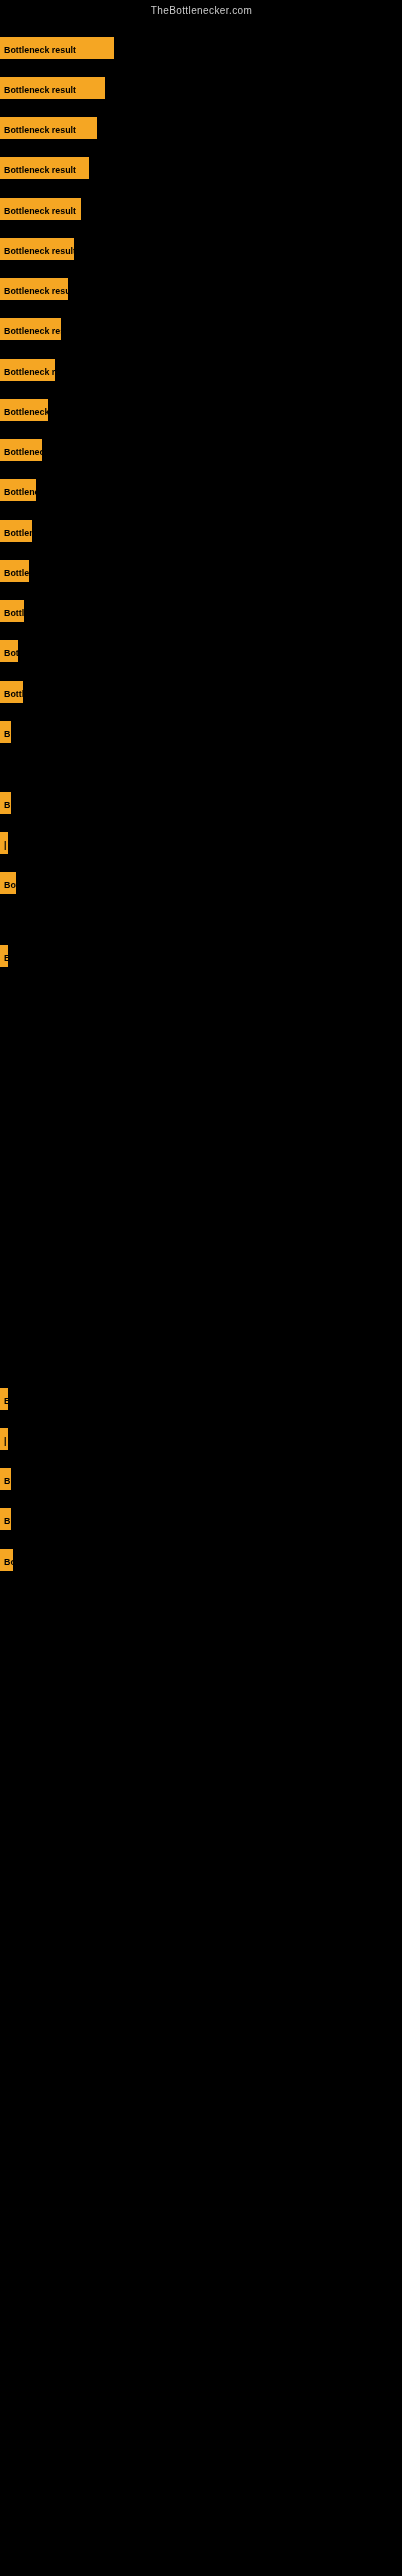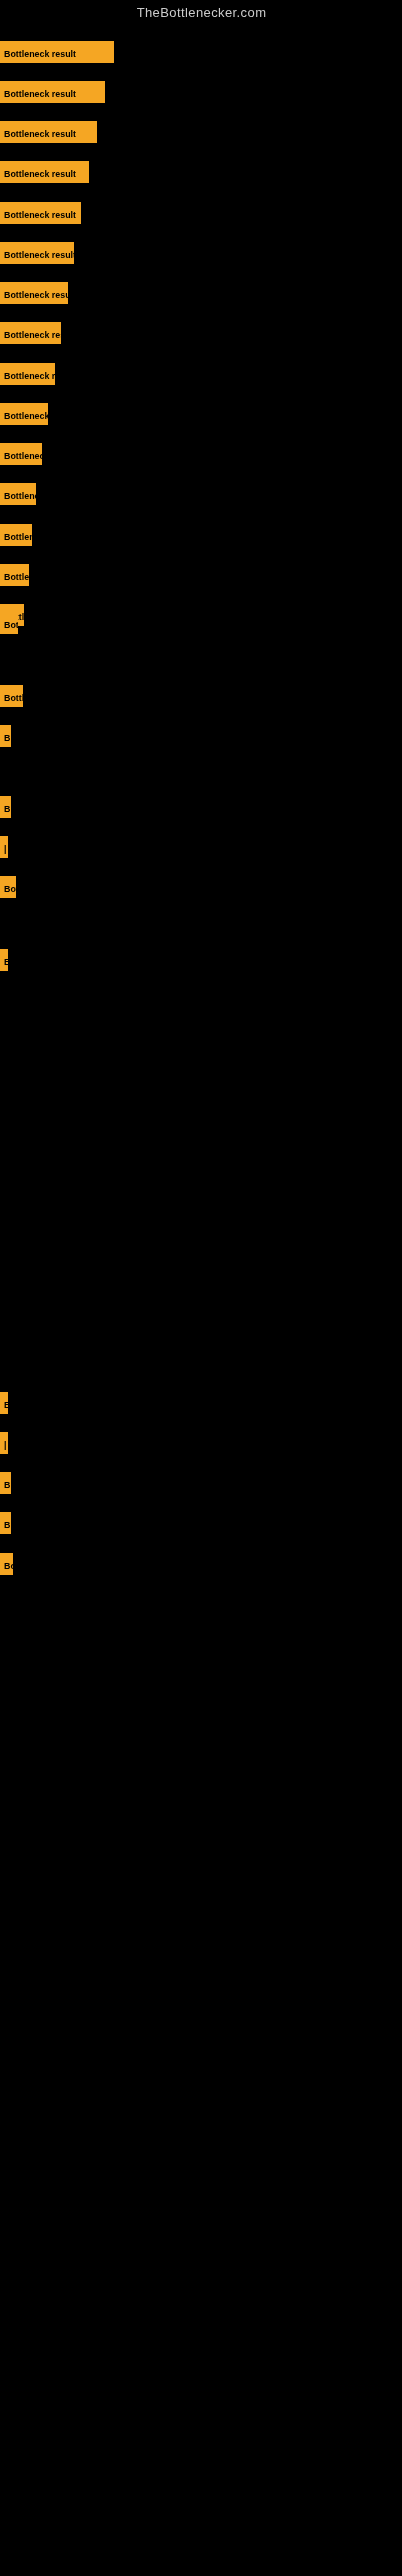--- a/index.html
+++ b/index.html
@@ -6,21 +6,21 @@
     body {
       background: #000;
       width: 403px;
       min-height: 2576px;
       font-family: Arial, sans-serif;
       position: relative;
     }
     .site-title {
       text-align: center;
       color: #ccc;
-      font-size: 13px;
+      font-size: 10px;
       padding: 4.8px 0 3.2px 0;
       letter-spacing: 0.4px;
     }
     .bar-row {
       position: absolute;
       left: 0;
       display: flex;
       align-items: center;
     }
     .bar-label {
@@ -77,21 +77,21 @@
     </div>
     <div class="bar-row" style="top: 501px; left: 0px;">
       <div class="bar-label" style="width: 32px; height: 22.5px; line-height: 22.5px;">Bottleneck r</div>
     </div>
     <div class="bar-row" style="top: 541px; left: 0px;">
       <div class="bar-label" style="width: 29px; height: 22.5px; line-height: 22.5px;">Bottleneck r</div>
     </div>
     <div class="bar-row" style="top: 581px; left: 0px;">
       <div class="bar-label" style="width: 24px; height: 22.5px; line-height: 22.5px;">Bottlene</div>
     </div>
-    <div class="bar-row" style="top: 589px; left: 0px; align-items: center;">
+    <div class="bar-row" style="top: 621px; left: 0px; align-items: center;">
       <div class="bar-label" style="width: 17.7px; height: 22.5px; line-height: 22.5px;">Bot</div>
     </div>
     <div class="bar-row" style="top: 662px; left: 0px;">
       <div class="bar-label" style="width: 22.5px; height: 22.5px; line-height: 22.5px;">Bottlen</div>
     </div>
     <div class="bar-row" style="top: 702px; left: 0px;">
       <div class="bar-label" style="width: 11.3px; height: 22.5px; line-height: 22.5px;">B</div>
     </div>
     <div class="bar-row" style="top: 773px; left: 0px;">
       <div class="bar-label" style="width: 11.3px; height: 22.5px; line-height: 22.5px;">B</div>

